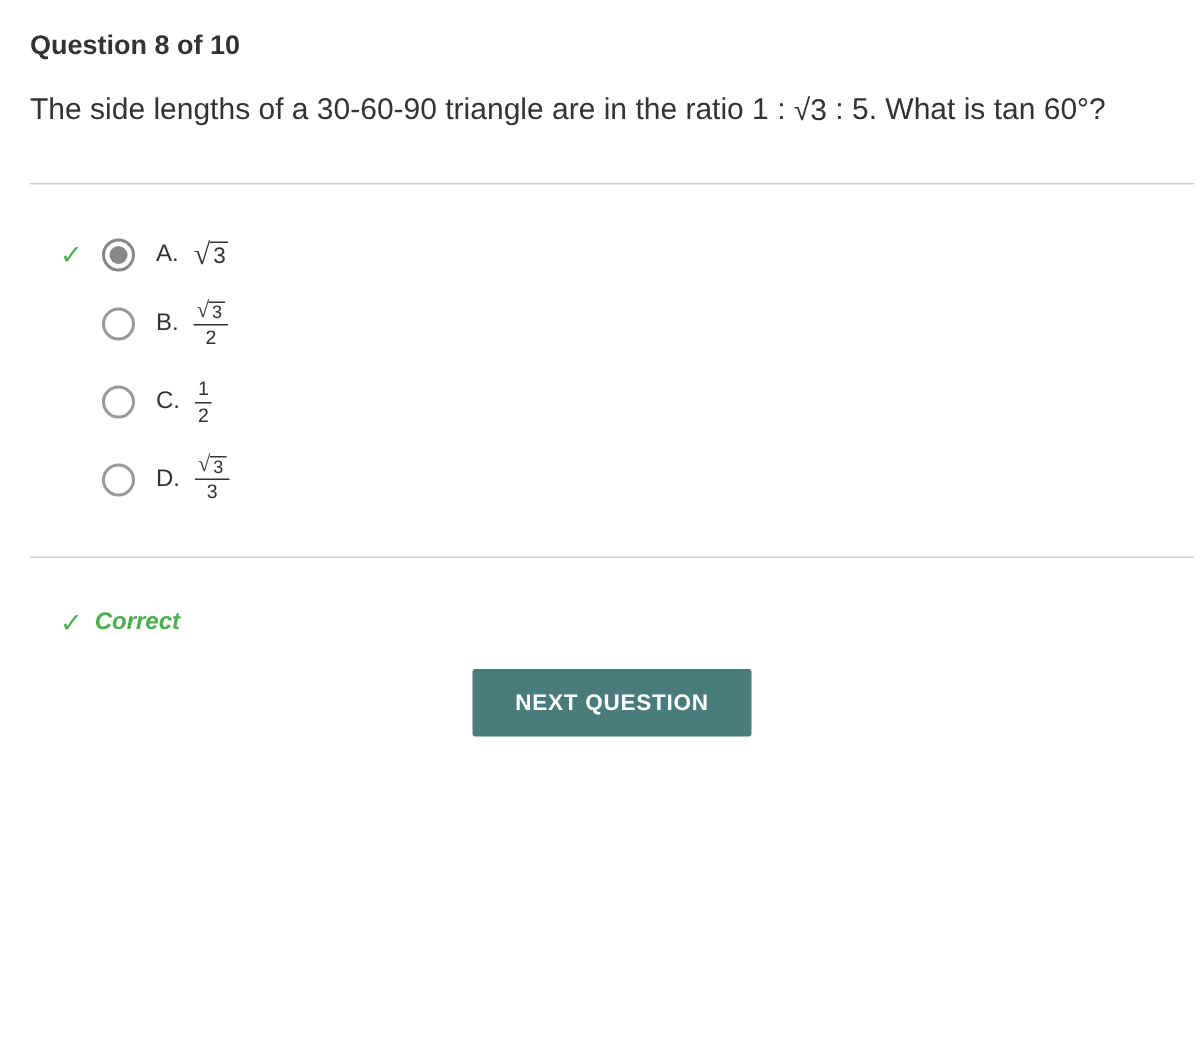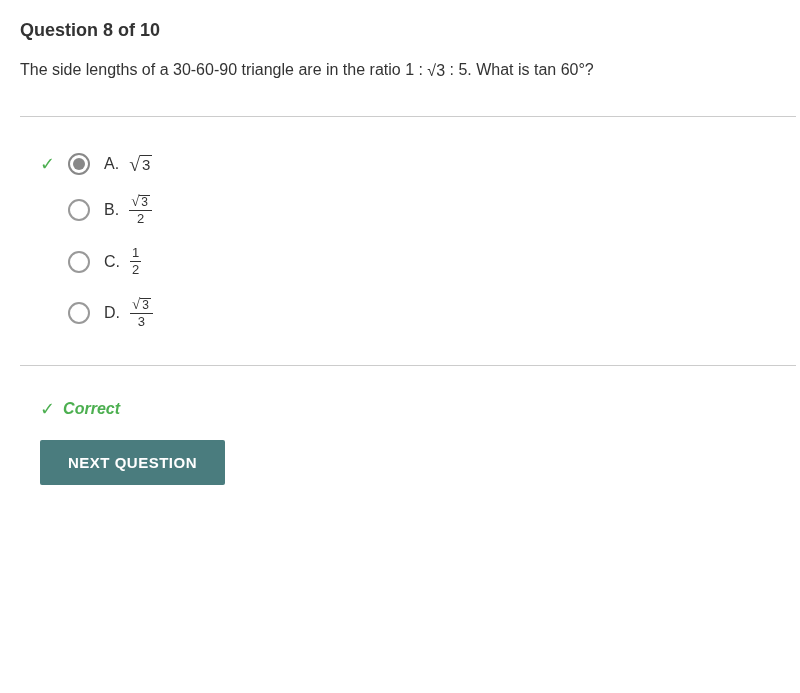--- a/index.html
+++ b/index.html
@@ -21,21 +21,21 @@
       max-width: 800px;
     }
 
     .question-header {
       font-weight: bold;
       font-size: 18px;
       margin-bottom: 16px;
     }
 
     .question-text {
-      font-size: 16px;
+      font-size: 20px;
       line-height: 1.6;
       margin-bottom: 32px;
     }
 
     .divider {
       border: none;
       border-top: 1px solid #ccc;
       margin: 16px 0;
     }
 
@@ -138,21 +138,21 @@
     }
 
     .correct-message {
       padding: 10px 20px 30px 20px;
       font-size: 16px;
       color: #333;
     }
 
     .footer {
       display: flex;
-      justify-content: flex-start;
+      justify-content: center;
       padding: 10px 20px 20px 20px;
     }
 
     .next-button {
       background-color: #4a7c7e;
       color: #fff;
       border: none;
       padding: 14px 28px;
       font-size: 15px;
       font-weight: bold;

